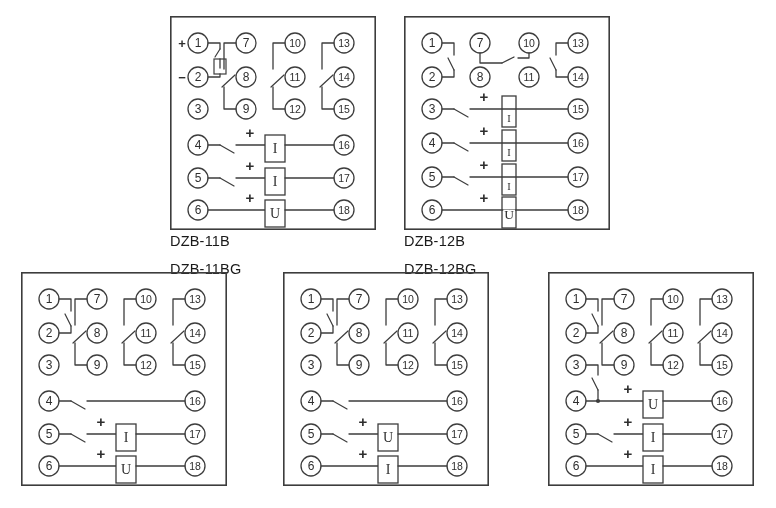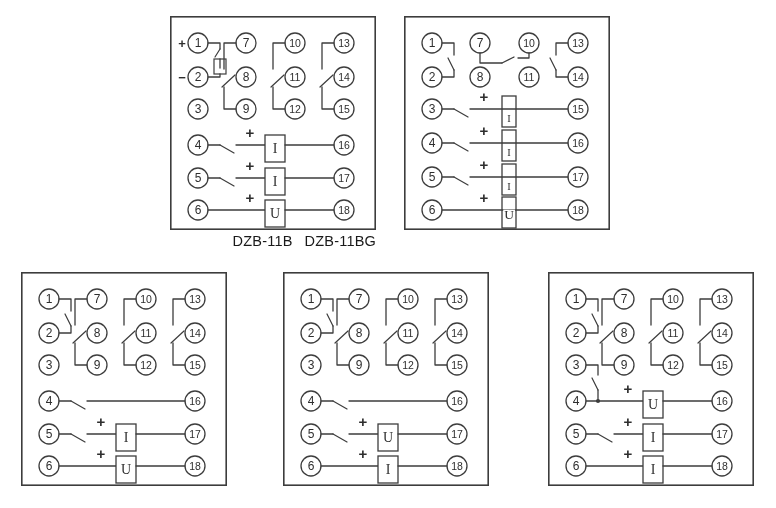--- a/index.html
+++ b/index.html
@@ -1,22 +1,22 @@
 <!DOCTYPE html>
 <html><head>
 <meta charset="utf-8">
 <style>
   html,body{margin:0;padding:0;background:#ffffff;}
   body{width:776px;height:508px;position:relative;overflow:hidden;
        font-family:"Liberation Sans",sans-serif;}
   .stage{position:absolute;left:0;top:0;width:776px;height:508px;background:#fff;}
   .diagram{position:absolute;width:206px;}
   .schematic{display:block;}
-  .label{display:flex;justify-content:flex-end;gap:12px;margin-top:3px;
-         font-size:14.5px;color:#1a1a1a;letter-spacing:.2px;white-space:nowrap;}
+  .label{display:flex;justify-content:flex-start;gap:12px;margin-top:3px;
+         font-size:14.5px;color:#1a1a1a;letter-spacing:.2px;white-space:nowrap;flex-direction:column;}
 </style>
 </head>
 <body>
 
 <div class="stage">
 
   <div class="diagram" style="left:170px;top:16px">
     <svg class="schematic" viewBox="0 0 206 214" width="206" height="214">
         <rect x="0.8" y="0.8" width="204.4" height="212.4" fill="none" stroke="#3d3d3d" stroke-width="1.6"></rect>
         <circle cx="28" cy="27" r="10" fill="#fff" stroke="#3d3d3d" stroke-width="1.3"></circle>
@@ -157,20 +157,24 @@
         <text x="80" y="154" text-anchor="middle" font-size="15" font-weight="600" fill="#2e2e2e" font-family="&quot;Liberation Sans&quot;, sans-serif">+</text>
         <circle cx="28" cy="194" r="10" fill="#fff" stroke="#3d3d3d" stroke-width="1.3"></circle>
         <text x="28" y="198.3" text-anchor="middle" font-size="12" fill="#2e2e2e" font-family="&quot;Liberation Sans&quot;, sans-serif">6</text>
         <circle cx="174" cy="194" r="10" fill="#fff" stroke="#3d3d3d" stroke-width="1.3"></circle>
         <text x="174" y="197.7" text-anchor="middle" font-size="10.5" fill="#2e2e2e" font-family="&quot;Liberation Sans&quot;, sans-serif">18</text>
         <path d="M 38 194 H 164" fill="none" stroke="#3d3d3d" stroke-width="1.3" stroke-linejoin="round" stroke-linecap="round"></path>
         <rect x="98" y="181" width="14" height="31" fill="none" stroke="#3d3d3d" stroke-width="1.3"></rect>
         <text x="105" y="203" text-anchor="middle" font-size="13.5" fill="#2e2e2e" font-family="&quot;Liberation Serif&quot;, serif" stroke="#ffffff" stroke-width="2.5" paint-order="stroke">U</text>
         <text x="80" y="187" text-anchor="middle" font-size="15" font-weight="600" fill="#2e2e2e" font-family="&quot;Liberation Sans&quot;, sans-serif">+</text>
       </svg>
+    <div class="label">
+      <span>DZB-12B</span>
+      <span>DZB-12BG</span>
+    </div>
   </div>
 
   <div class="diagram" style="left:21px;top:272px">
     <svg class="schematic" viewBox="0 0 206 214" width="206" height="214">
         <rect x="0.8" y="0.8" width="204.4" height="212.4" fill="none" stroke="#3d3d3d" stroke-width="1.6"></rect>
         <circle cx="28" cy="27" r="10" fill="#fff" stroke="#3d3d3d" stroke-width="1.3"></circle>
         <text x="28" y="31.3" text-anchor="middle" font-size="12" fill="#2e2e2e" font-family="&quot;Liberation Sans&quot;, sans-serif">1</text>
         <circle cx="28" cy="61" r="10" fill="#fff" stroke="#3d3d3d" stroke-width="1.3"></circle>
         <text x="28" y="65.3" text-anchor="middle" font-size="12" fill="#2e2e2e" font-family="&quot;Liberation Sans&quot;, sans-serif">2</text>
         <circle cx="28" cy="93" r="10" fill="#fff" stroke="#3d3d3d" stroke-width="1.3"></circle>

